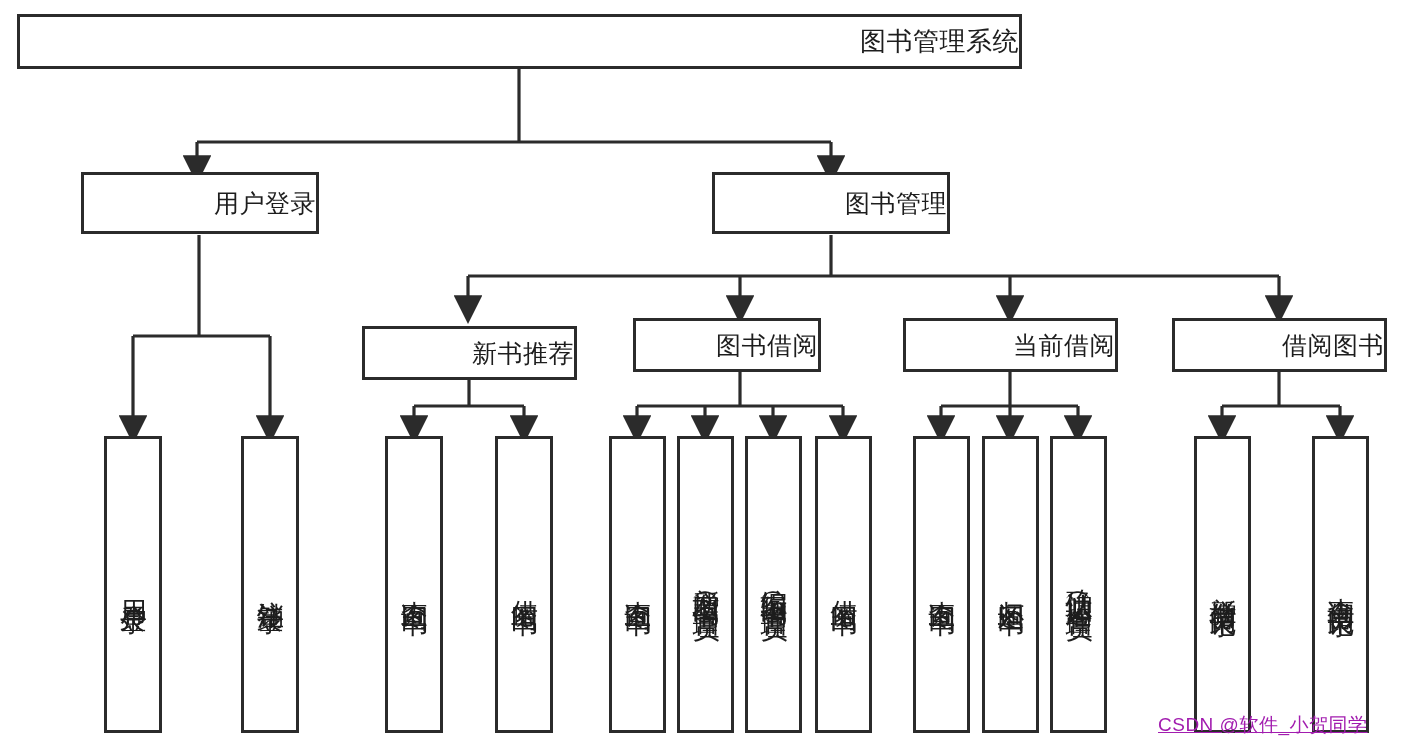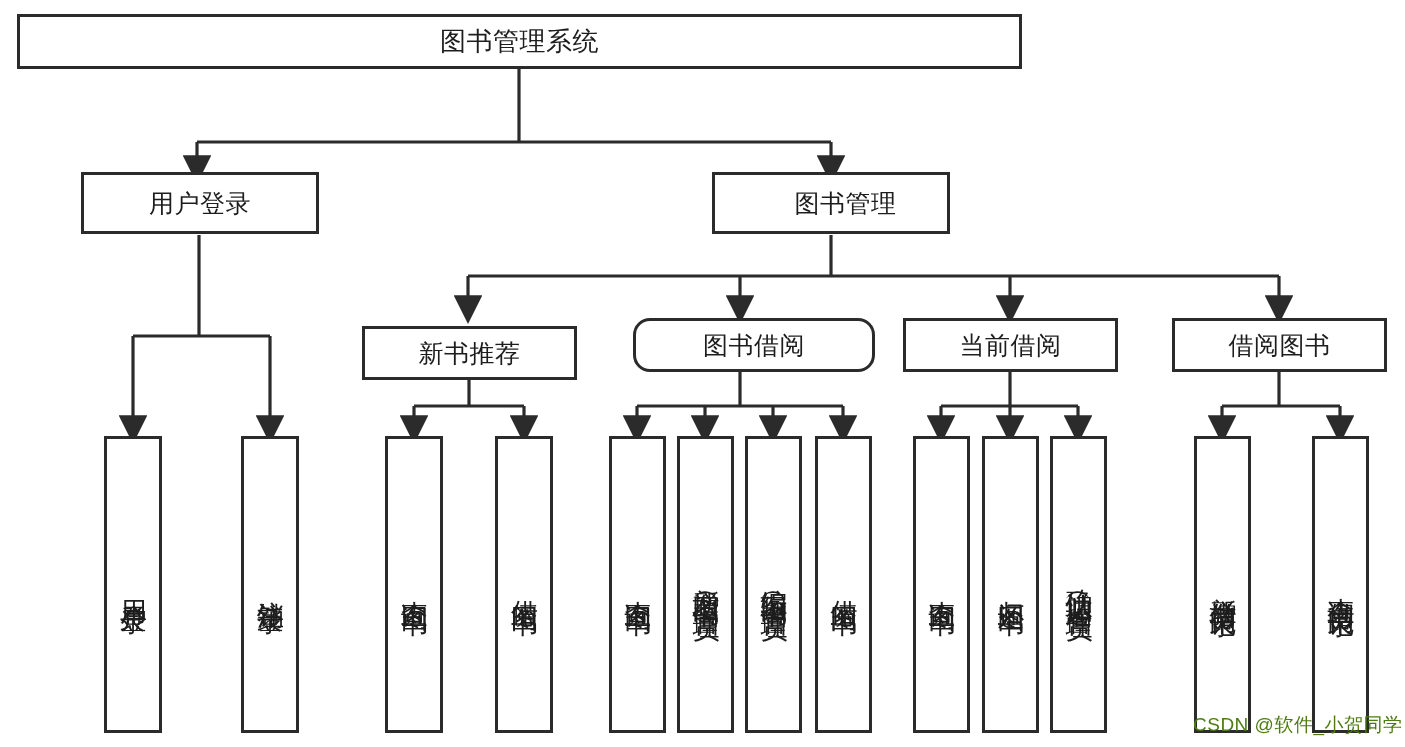--- a/index.html
+++ b/index.html
@@ -25,21 +25,21 @@
     height: 747px;
     pointer-events: none;
   }
   .node {
     position: absolute;
     box-sizing: border-box;
     background: #ffffff;
     border: 3px solid #2b2b2b;
     display: flex;
     align-items: center;
-    justify-content: center;
+    justify-content: flex-end;
     color: #1d1d1d;
   }
   .node .label {
     text-align: center;
     line-height: 1.12;
     letter-spacing: 0.5px;
   }
   
   .node.horiz .label {
     writing-mode: horizontal-tb;
@@ -58,26 +58,27 @@
     font-size: 27px;
     line-height: 1;
     letter-spacing: 3px;
     white-space: nowrap;
   }
   .node.vert.tall .label {
     letter-spacing: 4px;
   }
   .watermark {
     position: absolute;
-    left: 1193px;
+    left: 1158px;
     top: 712px;
     font-size: 19px;
-    color: #4d7c0f;
+    color: #a21caf;
     white-space: nowrap;
     letter-spacing: 0.5px;
+    text-decoration: underline;
   }
 </style>
 </head>
 <body>
 
 <div id="canvas">
 
   <svg id="wires" viewBox="0 0 1405 747" xmlns="http://www.w3.org/2000/svg">
     <defs>
       <marker id="arrow" markerWidth="9" markerHeight="9" refX="1.5" refY="4.5" orient="auto" markerUnits="strokeWidth">
@@ -135,21 +136,21 @@
   <div class="node horiz" style="left:81px; top:172px; width:238px; height:62px;">
     <span class="label">用户登录</span>
   </div>
   <div class="node horiz" style="left:712px; top:172px; width:238px; height:62px;padding-left:29px;">
     <span class="label">图书管理</span>
   </div>
 
   <div class="node horiz" style="left:362px; top:326px; width:215px; height:54px;">
     <span class="label">新书推荐</span>
   </div>
-  <div class="node horiz" style="left:633px; top:318px; width:242px; height:54px;border-radius:17px;">
+  <div class="node horiz" style="left:633px; top:318px; width:188px; height:54px;">
     <span class="label">图书借阅</span>
   </div>
   <div class="node horiz" style="left:903px; top:318px; width:215px; height:54px;">
     <span class="label">当前借阅</span>
   </div>
   <div class="node horiz" style="left:1172px; top:318px; width:215px; height:54px;">
     <span class="label">借阅图书</span>
   </div>
 
   <div class="node vert" style="left:104px; top:436px; width:58px; height:297px;">

